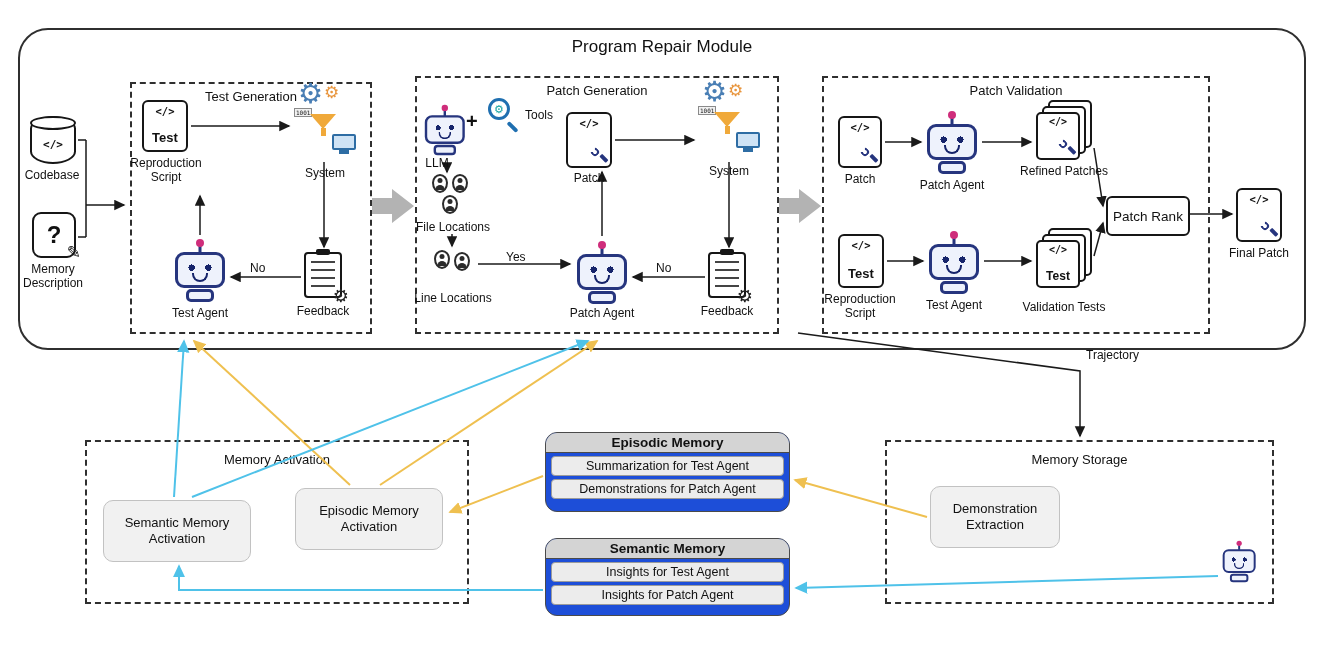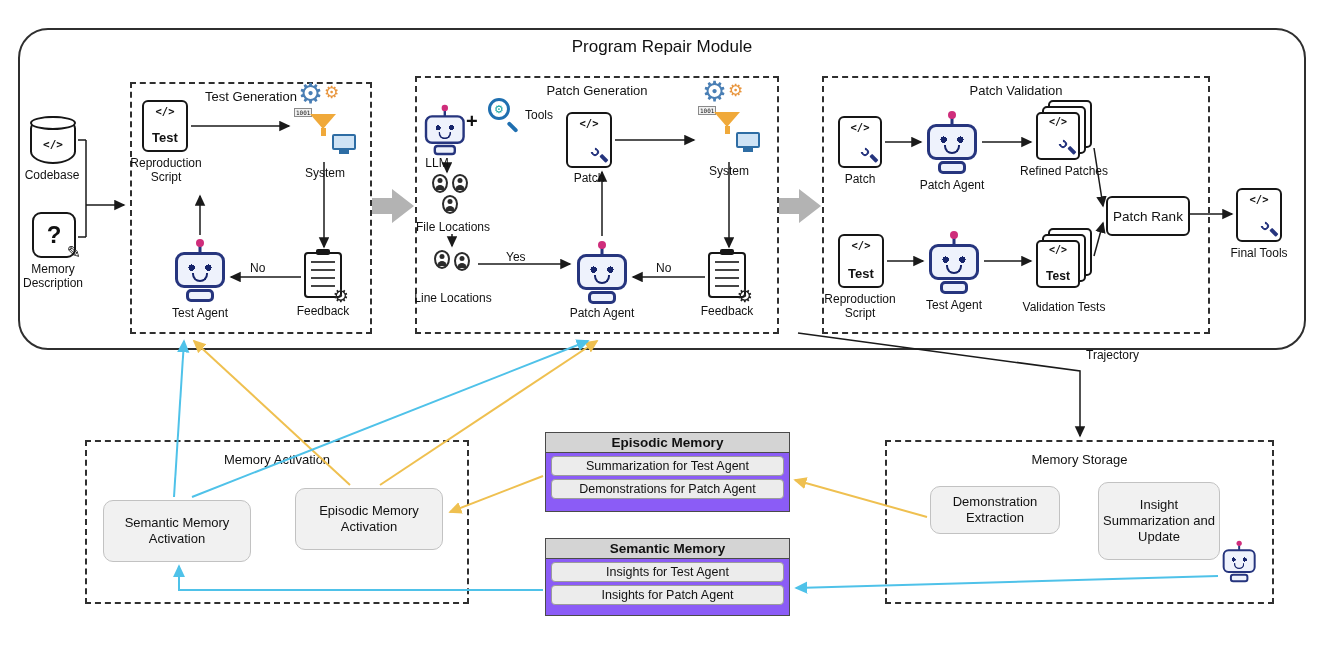--- a/index.html
+++ b/index.html
@@ -58,21 +58,21 @@
   .tools{position:absolute;width:34px;height:34px;z-index:2}
   .tools .lens{position:absolute;top:0;left:0;width:22px;height:22px;border:3px solid #1f6fb0;border-radius:50%;box-sizing:border-box;display:flex;align-items:center;justify-content:center;font-size:11px;color:#15a3a3;line-height:1}
   .tools .handle{position:absolute;bottom:3px;right:3px;width:13px;height:4px;background:#1f6fb0;border-radius:2px;transform:rotate(45deg)}
   
   .pins{position:absolute;z-index:2}
   .ppin{position:absolute;width:16px;height:19px;border:2px solid #2b2b2b;border-radius:50% 50% 50% 50%/46% 46% 54% 54%;box-sizing:border-box;background:#fff}
   .ppin::before{content:"";position:absolute;top:2px;left:50%;transform:translateX(-50%);width:5px;height:5px;border-radius:50%;background:#2b2b2b}
   .ppin::after{content:"";position:absolute;bottom:1px;left:50%;transform:translateX(-50%);width:9px;height:5px;border-radius:5px 5px 0 0;background:#2b2b2b}
   
   .roundbox{position:absolute;background:#f1f1f1;border:1px solid #c2c2c2;border-radius:10px;display:flex;align-items:center;justify-content:center;text-align:center;font-size:13px;padding:4px;box-sizing:border-box;z-index:2;line-height:1.25}
-  .memgroup{position:absolute;border:1.6px solid #4a4a4a;border-radius:0;background:#8b5cf6;box-sizing:border-box;z-index:2;overflow:hidden}
+  .memgroup{position:absolute;border:1.6px solid #4a4a4a;border-radius:12px;background:#1d4ed8;box-sizing:border-box;z-index:2;overflow:hidden}
   .memgroup .mg-title{background:#d4d4d4;border-bottom:1.5px solid #4a4a4a;text-align:center;font-weight:bold;font-size:13.5px;padding:2px 0}
   .memgroup .mg-row{background:#ececec;border:1px solid #9b9b9b;border-radius:4px;text-align:center;font-size:12.5px;padding:2px 0;margin:3px 5px 0}
   .rankbox{position:absolute;border:2px solid #161616;border-radius:6px;background:#fff;display:flex;align-items:center;justify-content:center;font-size:13.5px;z-index:2}
   .plus{position:absolute;font-size:20px;font-weight:bold;z-index:2}
   .overlay{position:absolute;left:0;top:0;z-index:10;pointer-events:none}
 </style>
 </head>
 <body>
 
 <div class="canvas">
@@ -239,21 +239,21 @@
     </div>
   </div>
   <div class="lbl" style="left:1016px;top:300px;width:96px">Validation Tests</div>
 
   <div class="rankbox" style="left:1106px;top:196px;width:80px;height:36px">Patch Rank</div>
 
   <div class="ficon" style="left:1236px;top:188px;width:46px;height:54px">
     <span class="code">&lt;/&gt;</span>
     <span class="wrench"></span>
   </div>
-  <div class="lbl" style="left:1226px;top:246px;width:66px">Final Tools</div>
+  <div class="lbl" style="left:1226px;top:246px;width:66px">Final Patch</div>
 
   <div class="tag" style="left:1086px;top:348px">Trajectory</div>
 
 
   <div class="dashed" style="left:85px;top:440px;width:380px;height:160px">
     <div class="dashed-title" style="top:10px">Memory Activation</div>
   </div>
   <div class="roundbox" style="left:103px;top:500px;width:148px;height:62px">Semantic Memory Activation</div>
   <div class="roundbox" style="left:295px;top:488px;width:148px;height:62px">Episodic Memory Activation</div>
 
@@ -264,22 +264,21 @@
   </div>
   <div class="memgroup" style="left:545px;top:538px;width:245px;height:78px">
     <div class="mg-title">Semantic Memory</div>
     <div class="mg-row">Insights for Test Agent</div>
     <div class="mg-row">Insights for Patch Agent</div>
   </div>
 
   <div class="dashed" style="left:885px;top:440px;width:385px;height:160px">
     <div class="dashed-title" style="top:10px">Memory Storage</div>
   </div>
-  <div class="roundbox" style="left:930px;top:486px;width:130px;height:48px">Demonstration Extraction</div>
-  <div class="roundbox" style="left:1098px;top:482px;width:122px;height:78px">Insight Summarization and Update</div>
+  <div class="roundbox" style="left:930px;top:486px;width:130px;height:62px">Demonstration Extraction</div>
   <div class="robot xs" style="left:1222px;top:540px">
     <div class="head">
         <div class="mouth"></div>
       </div>
     <div class="rbody"></div>
   </div>
 
   <svg class="overlay" width="1320" height="648" viewBox="0 0 1320 648">
     <defs>
       <marker id="mB" viewBox="0 0 8 8" markerWidth="8" markerHeight="8" refX="6.5" refY="3.5" orient="auto">

